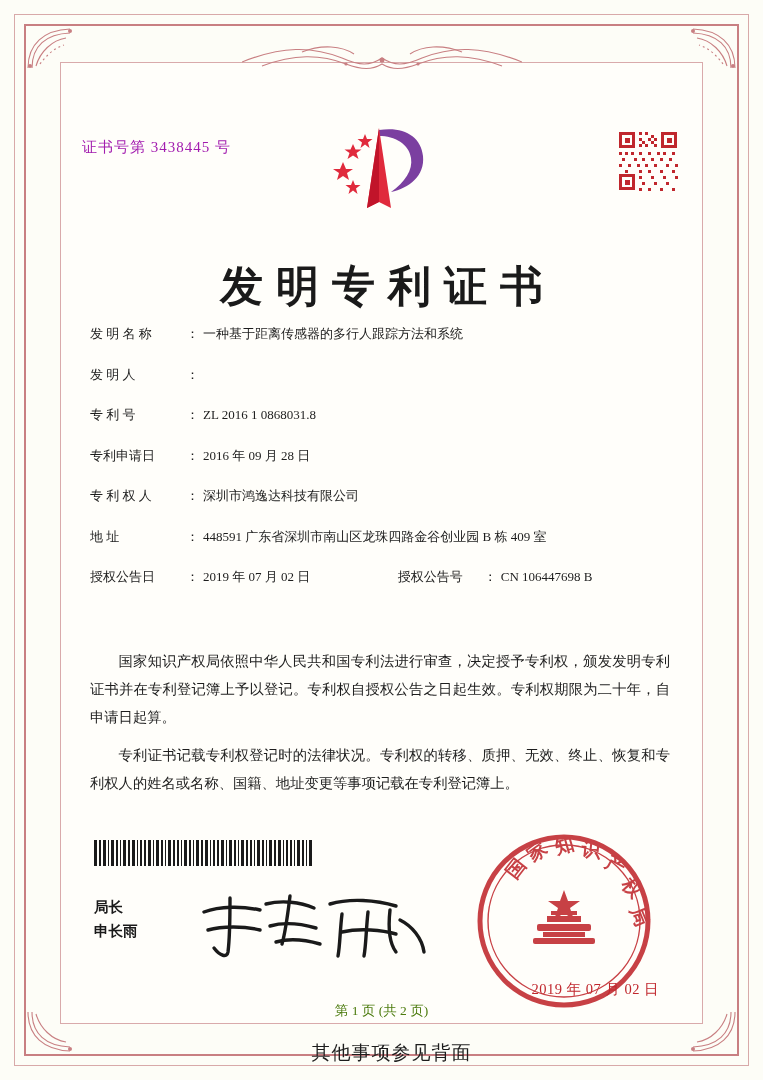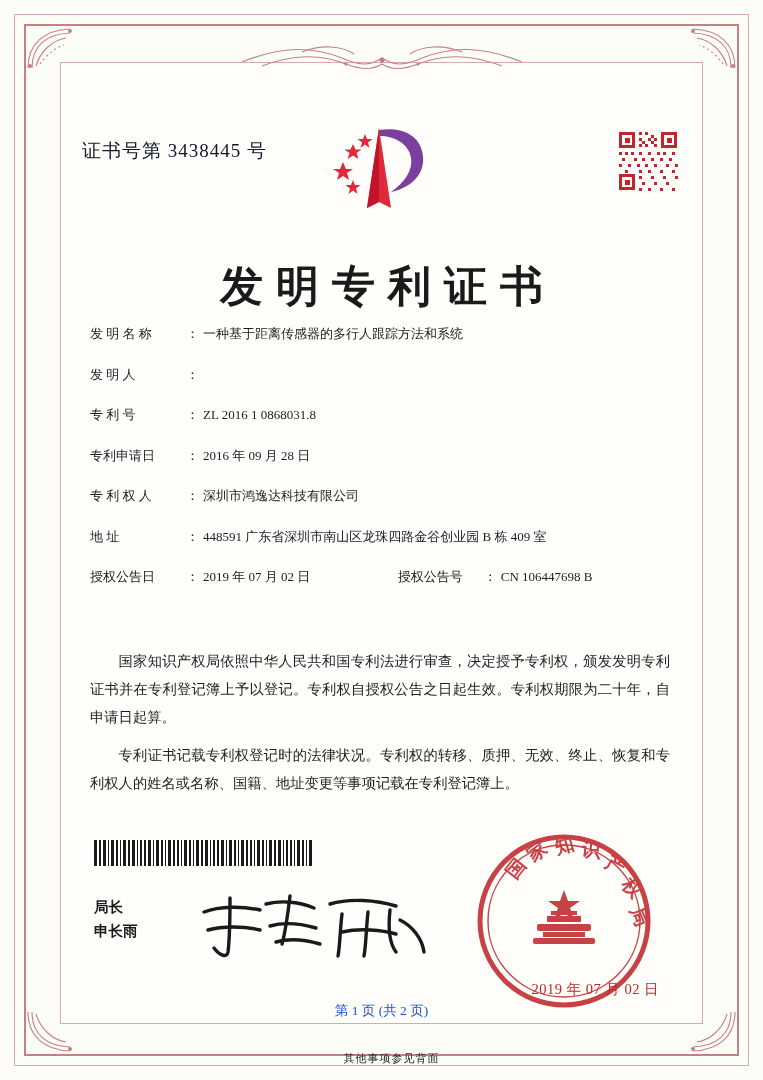--- a/index.html
+++ b/index.html
@@ -80,23 +80,23 @@
     top: 62px;
     width: 643px;
     height: 962px;
   }
 
   
   .cert-no {
     position: absolute;
     left: 22px;
     top: 76px;
-    font-size: 19px;
+    font-size: 15px;
     letter-spacing: 1px;
-    color: #0f172a;
+    color: #a21caf;
   }
 
   
   .qr {
     position: absolute;
     right: 24px;
     top: 68px;
     width: 62px;
     height: 62px;
   }
@@ -232,30 +232,30 @@
     letter-spacing: 0.5px;
   }
 
   .page-no {
     position: absolute;
     left: 0;
     right: 0;
     top: 940px;
     text-align: center;
     font-size: 13.5px;
-    color: #1d4ed8;
+    color: #4d7c0f;
   }
 
   .footnote {
     position: absolute;
     left: 0;
     right: 0;
     bottom: 14px;
     text-align: center;
-    font-size: 11px;
+    font-size: 19px;
     color: #1d1d1d;
     letter-spacing: 1px;
     margin-left: 20px;
   }
 </style>
 </head>
 <body>
 
 <div class="page">
 

